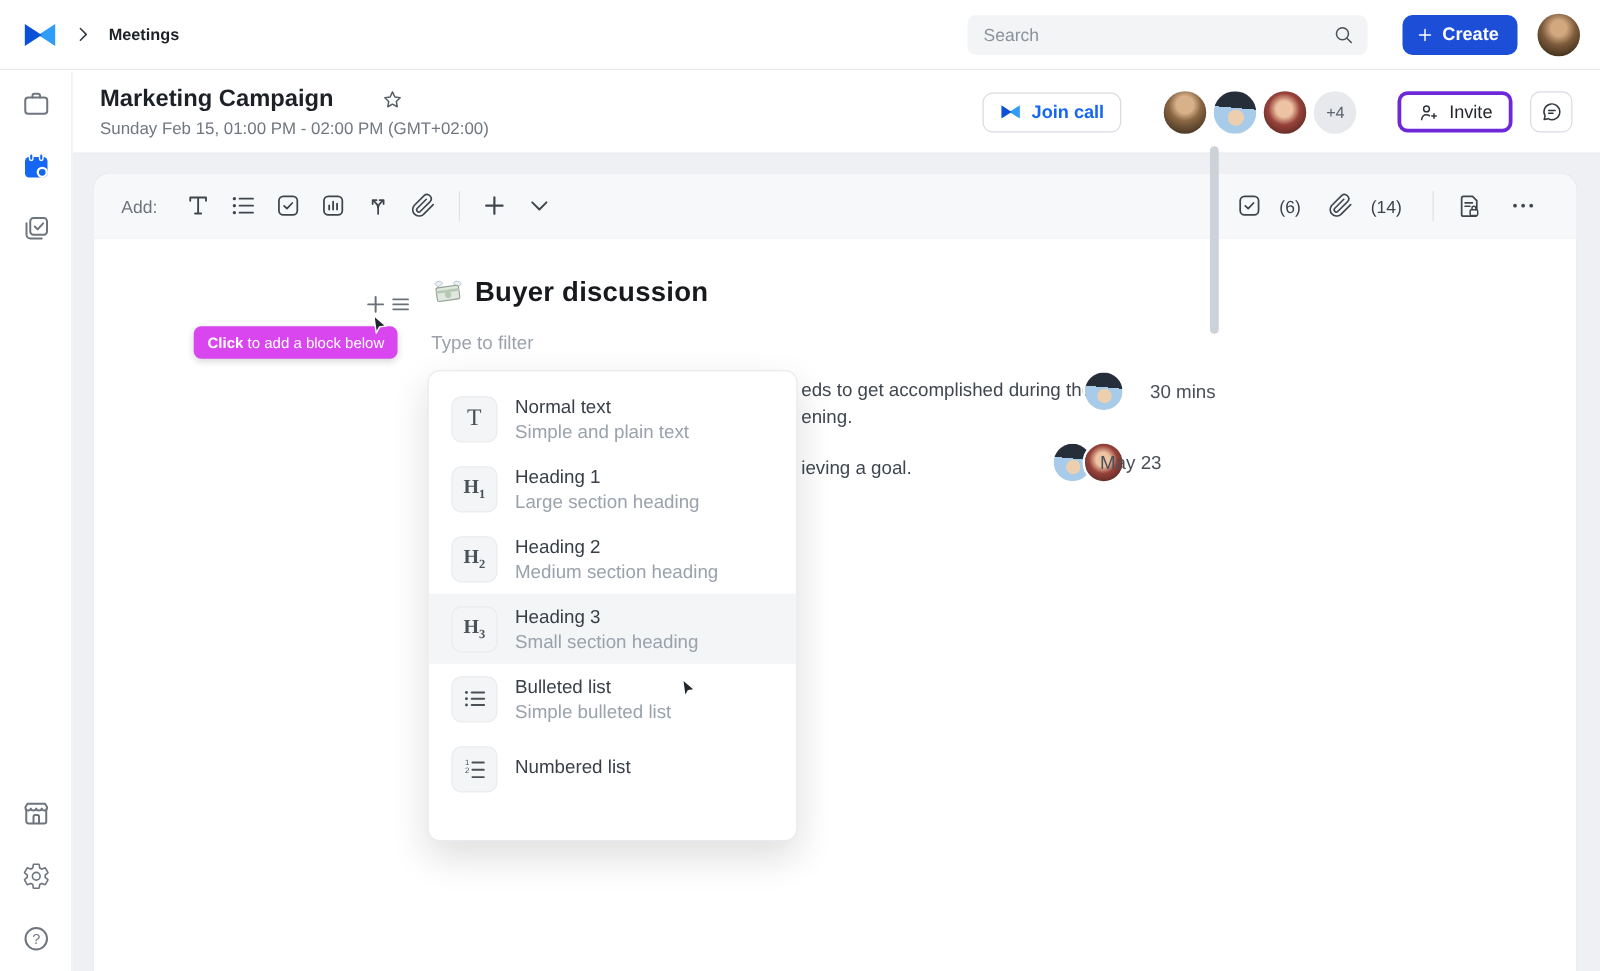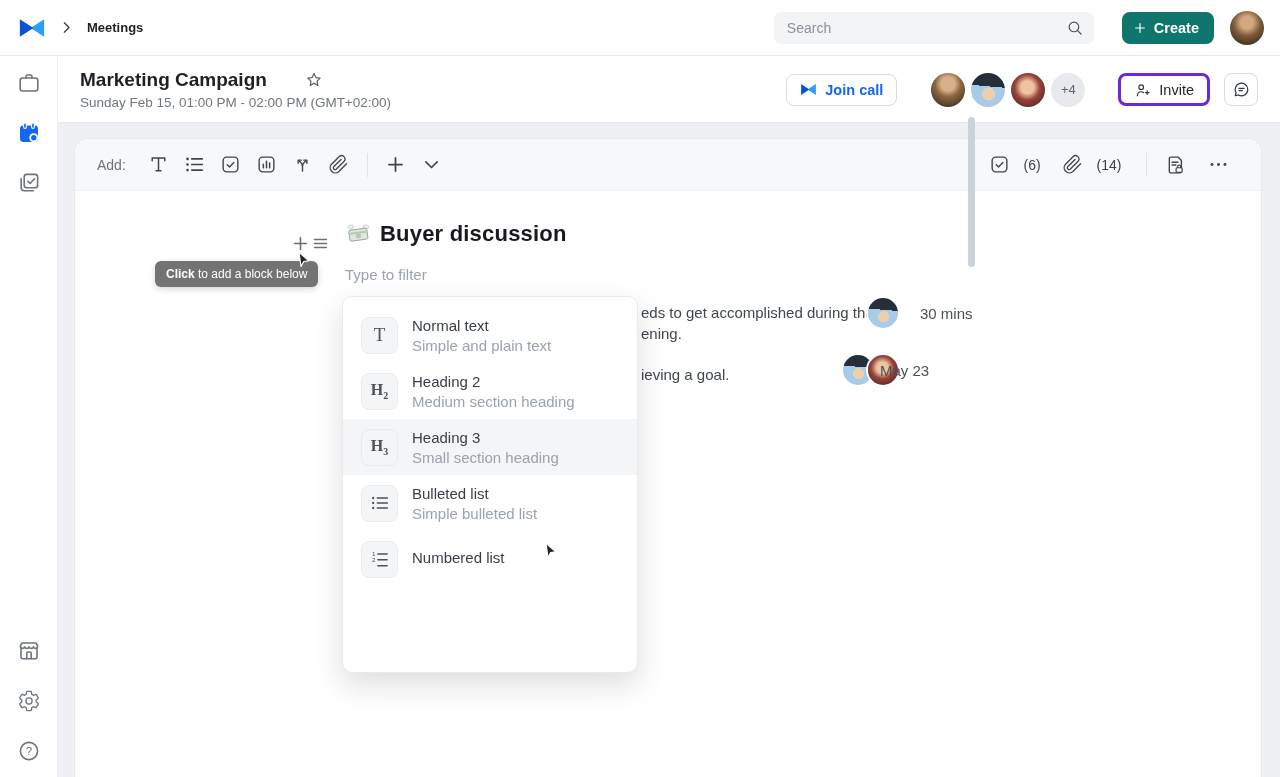--- a/index.html
+++ b/index.html
@@ -18,21 +18,21 @@
   .nav-logo { width:28px; height:22px; margin-left:18px; }
   .nav-chevron { width:15px; height:15px; color:#343a41; margin-left:13px; }
   .nav-title { font-size:13px; font-weight:700; color:#1d2126; margin-left:13px; }
   .nav-right { margin-left:auto; display:flex; align-items:center; }
   .searchbox { position:relative; width:320px; height:32px; }
   .searchbox input { width:100%; height:100%; border:none; outline:none; background:#f3f4f6;
        border-radius:7px; padding:0 36px 0 13px; font-size:14px; color:#30363d;
        font-family:"Liberation Sans",sans-serif; }
   .searchbox input::placeholder { color:#8b929c; }
   .search-ic { position:absolute; right:10px; top:7px; width:18px; height:18px; color:#4a5058; }
-  .create-btn { margin-left:28px; height:32px; padding:0 15px 0 11px; background:#0f766e; color:#fff;
+  .create-btn { margin-left:28px; height:32px; padding:0 15px 0 11px; background:#1d4ed8; color:#fff;
        border:none; border-radius:8px; display:flex; align-items:center; gap:7px; font-size:14.5px;
        font-weight:700; cursor:pointer; font-family:"Liberation Sans",sans-serif; }
   .create-btn .icon { width:14px; height:14px; }
   .nav-avatar { width:34px; height:34px; margin:0 16px 0 16px; }
   .avatar { border-radius:50%; flex:none; }
   .av-nav { background: radial-gradient(circle at 50% 34%, #d2a87e 0 22%, #7c5a3b 48%, #45331f 80%, #2e2315 100%); }
   .av-m1  { background: radial-gradient(circle at 50% 32%, #d8b08a 0 24%, #8a6743 45%, #56402b 75%, #3e2e20 100%); }
   .av-w2  { background: radial-gradient(circle at 52% 62%, #eccfae 0 23%, rgba(0,0,0,0) 24%),
                         linear-gradient(185deg,#262e3a 0 40%, #a7cbe8 40% 100%); }
   .av-w3  { background: radial-gradient(circle at 48% 42%, #eec3a3 0 24%, #97423a 48%, #5d2a26 80%, #46201e 100%); }
@@ -91,21 +91,21 @@
   .filter-hint { position:absolute; left:345px; top:266px; font-size:15px; color:#9ba2ab; z-index:2; }
 
   .agenda-text { position:absolute; font-size:15px; color:#40474f; line-height:21px; z-index:2; }
   .agenda-meta { position:absolute; font-size:15px; color:#4a5058; z-index:2; }
   .agenda-avs { position:absolute; display:flex; z-index:2; }
   .agenda-avs .avatar { width:30px; height:30px; box-shadow:0 0 0 2px #fff; }
   .agenda-avs .avatar + .avatar { margin-left:-5px; }
 
   
   .tooltip { position:absolute; left:155px; top:261px; height:26px; line-height:26px; padding:0 11px;
-      background:#737373; color:#fff; font-size:12px; border-radius:6px; z-index:7;
+      background:#d946ef; color:#fff; font-size:12px; border-radius:6px; z-index:7;
       box-shadow:0 2px 6px rgba(15,20,26,.18); white-space:nowrap; }
   .tooltip b { font-weight:700; }
 
   
   .block-menu { position:absolute; left:342px; top:296px; width:296px; height:377px; background:#fff;
       border:1px solid #e8eaee; border-radius:10px; overflow:hidden; z-index:8;
       box-shadow:0 12px 30px rgba(18,23,30,.14); padding-top:10px; }
   .bm-item { height:56px; display:flex; align-items:center; padding:0 18px; cursor:pointer; }
   .bm-item.hovered { background:#f4f5f6; }
   .bm-ic { width:37px; height:37px; border-radius:8px; background:#f4f5f7; border:1px solid #e9ebee;
@@ -401,20 +401,29 @@
        <span class="bm-ic">
         <span class="t-glyph">T</span>
       </span>
        <span class="bm-text">
          <div class="bm-title">Normal text</div>
          <div class="bm-desc">Simple and plain text</div>
        </span>
      </div>
     <div class="bm-item">
        <span class="bm-ic">
+        <span class="h-glyph">H<sub>1</sub></span>
+      </span>
+       <span class="bm-text">
+         <div class="bm-title">Heading 1</div>
+         <div class="bm-desc">Large section heading</div>
+       </span>
+     </div>
+    <div class="bm-item">
+       <span class="bm-ic">
         <span class="h-glyph">H<sub>2</sub></span>
       </span>
        <span class="bm-text">
          <div class="bm-title">Heading 2</div>
          <div class="bm-desc">Medium section heading</div>
        </span>
      </div>
     <div class="bm-item hovered">
        <span class="bm-ic">
         <span class="h-glyph">H<sub>3</sub></span>

